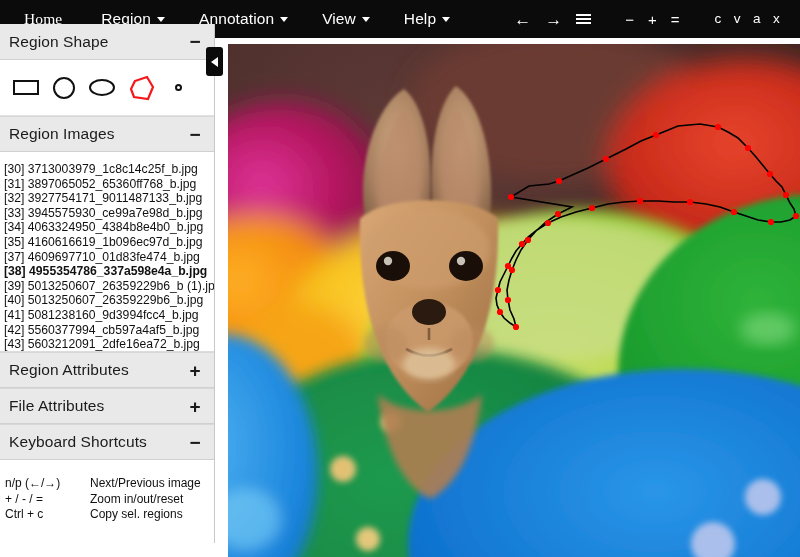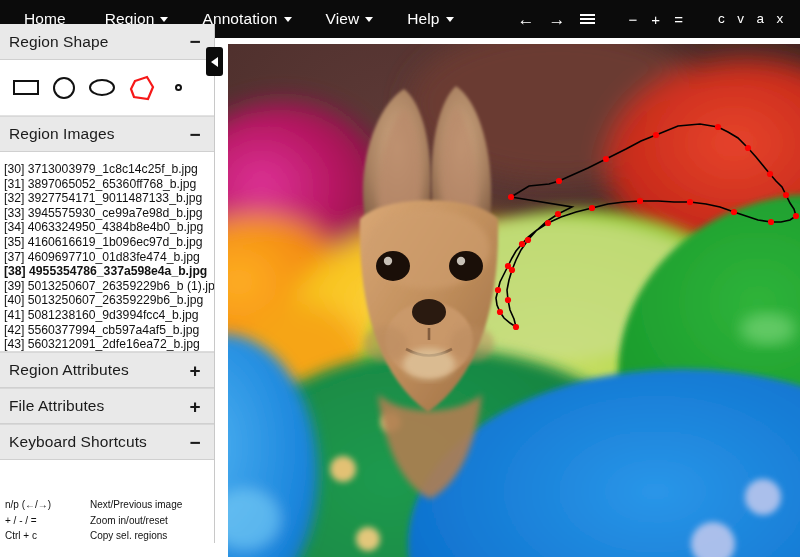--- a/index.html
+++ b/index.html
@@ -20,21 +20,21 @@
   }
   .nav-item {
     color: #ffffff;
     font-size: 15.5px;
     padding: 0 17px;
     white-space: nowrap;
     display: flex; align-items: center;
     cursor: pointer;
     letter-spacing: 0.1px;
   }
-  .nav-item.home { padding-left: 14px; padding-right: 22px; }
+  .nav-item.home { padding-left: 14px; padding-right: 22px; font-family: Liberation Serif, serif; }
   .caret {
     display: inline-block;
     margin-left: 6px;
     width: 0; height: 0;
     border-left: 4.5px solid transparent;
     border-right: 4.5px solid transparent;
     border-top: 5.5px solid #ffffff;
   }
   .nav-gap-a { width: 40px; }
   .nav-gap-b { width: 20px; }
@@ -136,23 +136,22 @@
     cursor: pointer;
     font-family: "Liberation Sans", sans-serif;
   }
   .file-item.partial-top { color:#c9c9c9; height: 7px; overflow:hidden; line-height: 14.6px;}
   .file-item.selected { font-weight: 700; }
 
   
   #shortcut-table {
     background:#fff;
     padding: 16px 0 0 2px;
-    font-size: 10px;
+    font-size: 12px;
     color: #111;
-    margin-top: 21px;
   }
   .kb-row { display: flex; line-height: 15.5px; }
   .kb-key { width: 88px; padding-left: 3px; white-space: nowrap; }
   .kb-desc { white-space: nowrap; }
 
   
   #sidebar-toggle {
     position: absolute;
     left: 206px; top: 47px;
     width: 17px; height: 29px;

